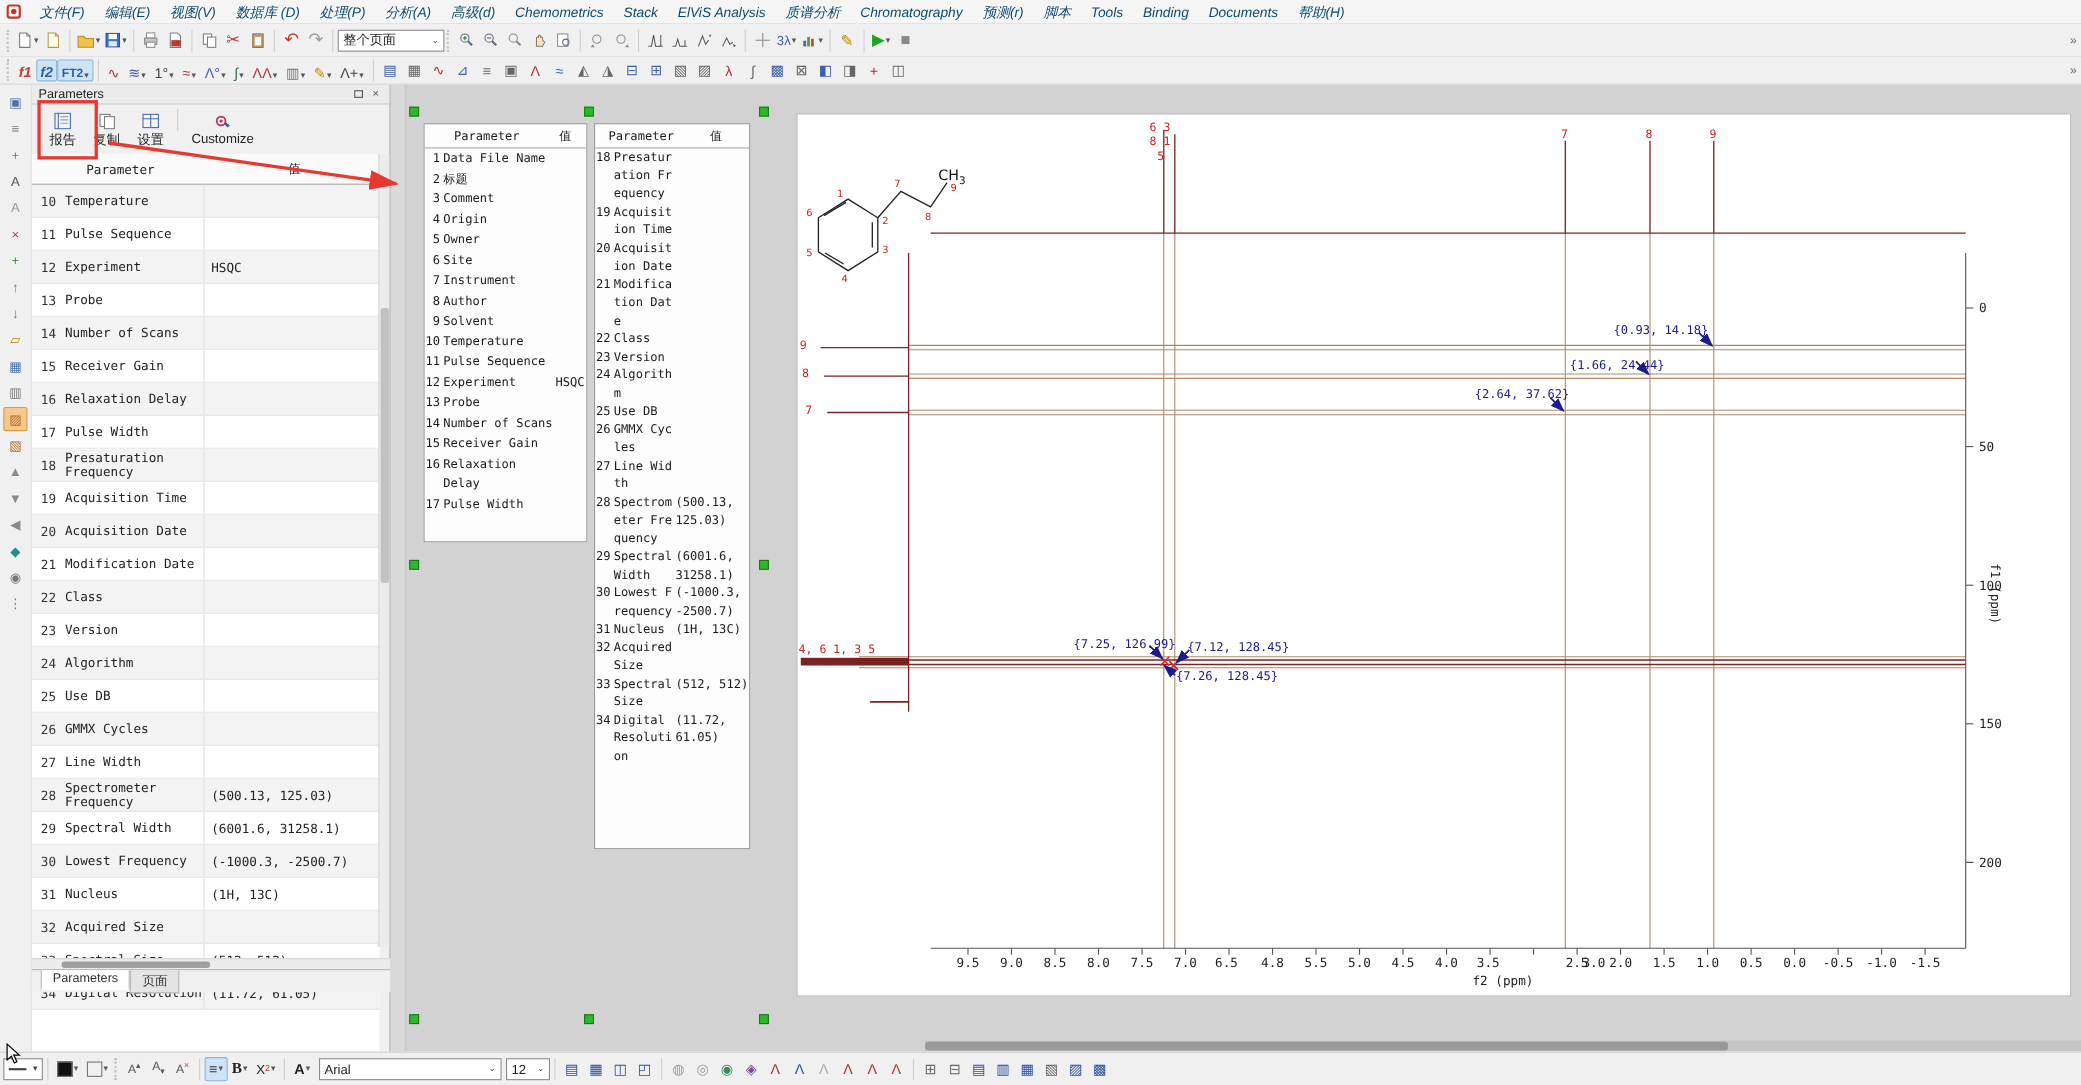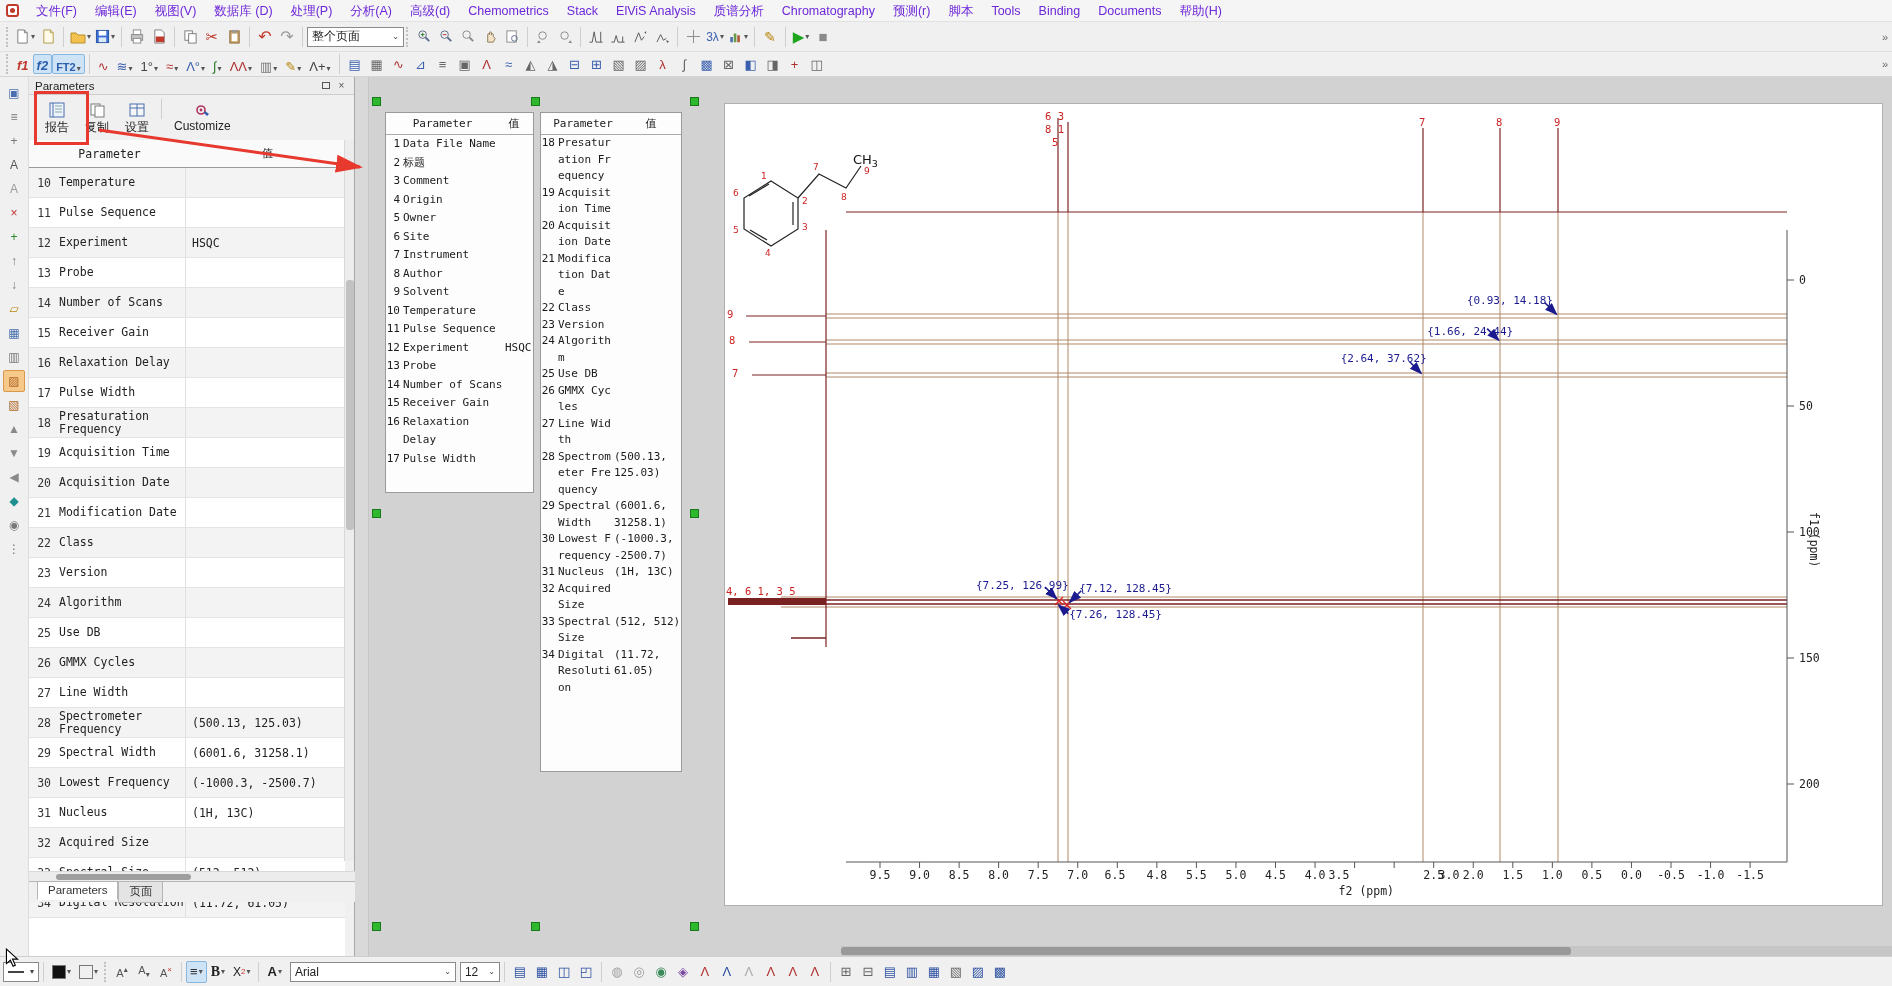--- a/index.html
+++ b/index.html
@@ -5,21 +5,21 @@
   * { margin:0; padding:0; box-sizing:border-box; }
   html,body { width:1892px; height:986px; overflow:hidden; background:#f0f0f0;
     font-family:"Liberation Sans","DejaVu Sans",sans-serif; font-size:12px; color:#222; }
 
   
   #menubar { position:absolute; left:0; top:0; width:1892px; height:22px; background:#f5f5f5;
     border-bottom:1px solid #e2e2e2; display:flex; align-items:center; z-index:5; }
   #appicon { width:13px; height:13px; margin:0 8px 0 6px; border-radius:3px; background:#fff;
     border:2px solid #c0392b; position:relative; }
   #appicon:after { content:""; position:absolute; left:2px; top:2px; width:5px; height:5px; border-radius:50%; background:#c0392b; }
-  .menu-item { padding:0 9px; height:22px; line-height:22px; font-size:12.5px; color:#6d28d9; cursor:default; }
+  .menu-item { padding:0 9px; height:22px; line-height:22px; font-size:12.5px; color:#0c4a6e; cursor:default;font-style:italic; }
 
   
   #toolbar1 { position:absolute; left:0; top:22px; width:1892px; height:30px; background:#f0f0f0;
     border-bottom:1px solid #e0e0e0; display:flex; align-items:center; padding-left:4px; z-index:5; }
   #toolbar2 { position:absolute; left:0; top:52px; width:1892px; height:25px; background:#f0f0f0;
     border-bottom:1px solid #d5d5d5; display:flex; align-items:center; padding-left:4px; z-index:5; }
   .t1i { height:24px; min-width:22px; display:flex; align-items:center; justify-content:center;
     border:1px solid transparent; border-radius:2px; padding:0 1px; }
   .dar { font-size:8px; color:#555; margin-left:1px; }
   .vdiv { width:1px; height:20px; background:#cfcfcf; margin:0 4px; }
@@ -998,21 +998,21 @@
       <span class="tick2" style="left: 219.1px; top: 764px;">8.5</span>
       <span class="tick2" style="left: 258.65px; top: 764px;">8.0</span>
       <span class="tick2" style="left: 298.2px; top: 764px;">7.5</span>
       <span class="tick2" style="left: 337.75px; top: 764px;">7.0</span>
       <span class="tick2" style="left: 375px; top: 764px;">6.5</span>
       <span class="tick2" style="left: 416.85px; top: 764px;">4.8</span>
       <span class="tick2" style="left: 456.4px; top: 764px;">5.5</span>
       <span class="tick2" style="left: 495.95px; top: 764px;">5.0</span>
       <span class="tick2" style="left: 535.5px; top: 764px;">4.5</span>
       <span class="tick2" style="left: 575.05px; top: 764px;">4.0</span>
-      <span class="tick2" style="left: 599px; top: 764px;">3.5</span>
+      <span class="tick2" style="left: 613px; top: 764px;">3.5</span>
       <span class="tick2" style="left: 685px; top: 764px; margin-left: 24px;">3.0</span>
       <span class="tick2" style="left: 693.7px; top: 764px;">2.5</span>
       <span class="tick2" style="left: 733.25px; top: 764px;">2.0</span>
       <span class="tick2" style="left: 772.8px; top: 764px;">1.5</span>
       <span class="tick2" style="left: 812.35px; top: 764px;">1.0</span>
       <span class="tick2" style="left: 851.9px; top: 764px;">0.5</span>
       <span class="tick2" style="left: 891.45px; top: 764px;">0.0</span>
       <span class="tick2" style="left: 931px; top: 764px;">-0.5</span>
       <span class="tick2" style="left: 970.55px; top: 764px;">-1.0</span>
       <span class="tick2" style="left: 1010.1px; top: 764px;">-1.5</span>

